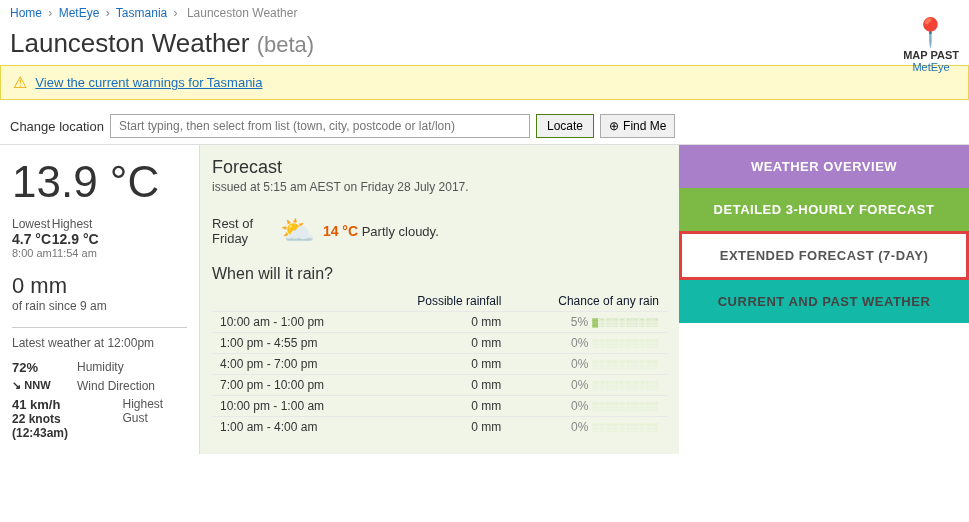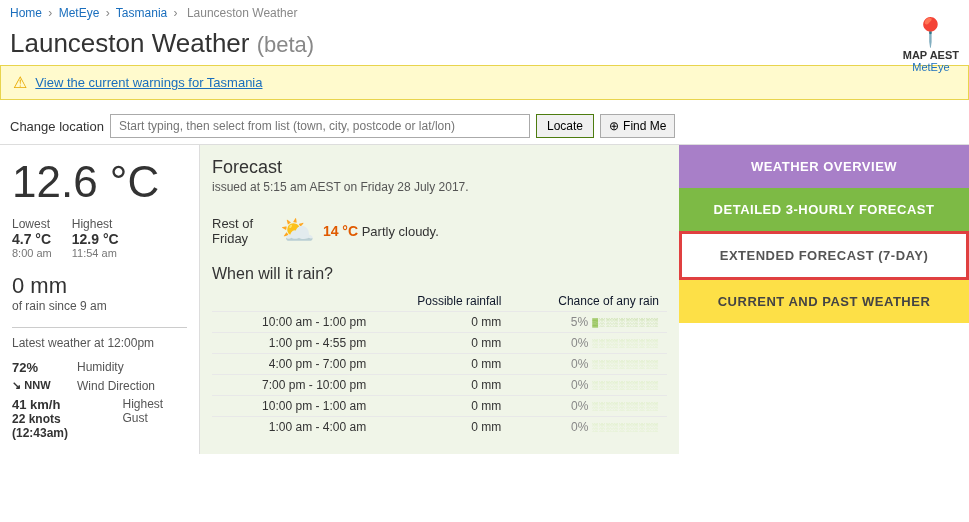--- a/index.html
+++ b/index.html
@@ -31,21 +31,21 @@
     .location-input { flex: 1; padding: 4px 8px; border: 1px solid #aaa; font-size: 12px; color: #888; max-width: 420px; }
     .locate-btn { padding: 4px 10px; background: #f0f0f0; border: 1px solid #4d7c0f; cursor: pointer; font-size: 12px; }
     .find-me-btn { padding: 4px 8px; background: #f0f0f0; border: 1px solid #aaa; cursor: pointer; font-size: 12px; display: flex; align-items: center; gap: 4px; }
 
     
     .main-layout { display: flex; position: relative; }
 
     
     .left-panel { width: 200px; padding: 12px; border-right: 1px solid #ddd; flex-shrink: 0; }
     .current-temp { font-size: 44px; font-weight: normal; color: #333; padding-bottom: 10px; }
-    .temp-row { display: flex; gap: 20px; padding-bottom: 4px; }
+    .temp-row { display: flex; padding-bottom: 4px; }
     .temp-col .label { font-size: 12px; color: #555; }
     .temp-col .value { font-size: 14px; color: #333; font-weight: bold; }
     .temp-col .time { font-size: 11px; color: #777; }
     .rain-section { padding: 10px 0 6px; }
     .rain-amount { font-size: 22px; color: #333; }
     .rain-label { font-size: 12px; color: #555; }
     .divider { border-top: 1px solid #ccc; margin: 8px 0; }
     .latest-label { font-size: 12px; color: #555; padding-bottom: 8px; font-weight: normal; }
     .weather-stat { display: flex; gap: 10px; padding: 2px 0; align-items: flex-start; }
     .stat-value { font-size: 13px; font-weight: bold; color: #333; min-width: 55px; }
@@ -63,31 +63,31 @@
     .forecast-icon { font-size: 28px; }
     .forecast-temp { color: #e05a00; font-size: 14px; font-weight: bold; }
     .forecast-desc { font-size: 13px; color: #333; }
 
     
     .rain-question { font-size: 16px; color: #333; margin: 10px 0 8px; }
     .rain-table { width: 100%; border-collapse: collapse; }
     .rain-table th { font-size: 12px; color: #0f172a; text-align: right; padding: 3px 8px; font-weight: normal; }
     .rain-table th:first-child { text-align: left; }
     .rain-table td { font-size: 12px; color: #333; padding: 3px 8px; text-align: right; border-top: 1px solid #e8e8e8; }
-    .rain-table td:first-child { text-align: right; }
+    .rain-table td:first-child { text-align: left; }
     .chance-bar { display: flex; align-items: center; gap: 4px; justify-content: flex-end; }
     .chance-pct { min-width: 25px; text-align: right; }
 
     
     .right-panel { width: 290px; flex-shrink: 0; }
     .nav-btn { display: block; width: 100%; padding: 14px 10px; text-align: center; font-size: 13px; font-weight: bold; cursor: pointer; border: none; letter-spacing: 0.5px; }
     .nav-overview { background: #a87fc8; color: white; }
     .nav-3hourly { background: #7dba45; color: white; }
     .nav-extended { background: white; color: #555; border: 3px solid #e04040; font-size: 13px; font-weight: bold; }
-    .nav-current { background: #fde047; color: #444; }
+    .nav-current { background: #14b8a6; color: #444; }
 
     
     .forecast-bg { background: #f0f5e8; padding: 12px; }
   </style>
 </head>
 <body>
 
 <div style="position:relative;">
 
   <div class="breadcrumb">
@@ -99,21 +99,21 @@
     <span>›</span>
     <span>Launceston Weather</span>
   </div>
 
   <div style="display:flex; align-items:center; padding: 2px 10px 6px; position:relative;">
     <h1 class="page-title" style="padding:0; font-size:26px;">
       <span>Launceston Weather</span> <span class="beta">(beta)</span>
     </h1>
     <div class="map-view" style="position:absolute; right:10px; top:-10px;">
       <div class="pin">📍</div>
-      <div class="label">MAP AEST</div>
+      <div class="label">MAP PAST</div>
       <div class="sublabel">MetEye</div>
     </div>
   </div>
 
   <div class="warning-bar">
     <span class="warn-icon">⚠</span>
     <a>View the current warnings for Tasmania</a>
   </div>
 
   <div class="location-bar">
@@ -122,21 +122,21 @@
     <button class="locate-btn">Locate</button>
     <button class="find-me-btn">
       <span>⊕</span>
       <span>Find Me</span>
     </button>
   </div>
 
   <div class="main-layout">
 
     <div class="left-panel">
-      <div class="current-temp">12.6 °C</div>
+      <div class="current-temp">13.9 °C</div>
 
       <div class="temp-row">
         <div class="temp-col">
           <div class="label">Lowest</div>
           <div class="value">4.7 °C</div>
           <div class="time">8:00 am</div>
         </div>
         <div class="temp-col">
           <div class="label">Highest</div>
           <div class="value">12.9 °C</div>

